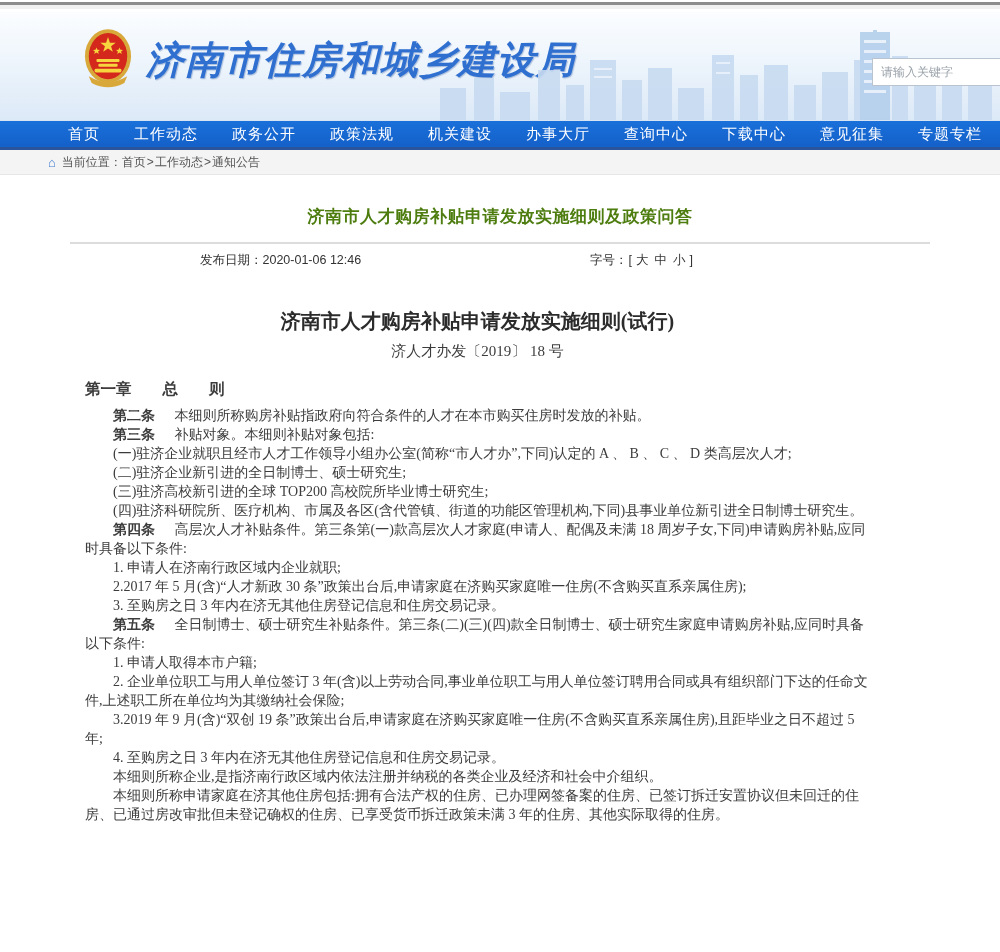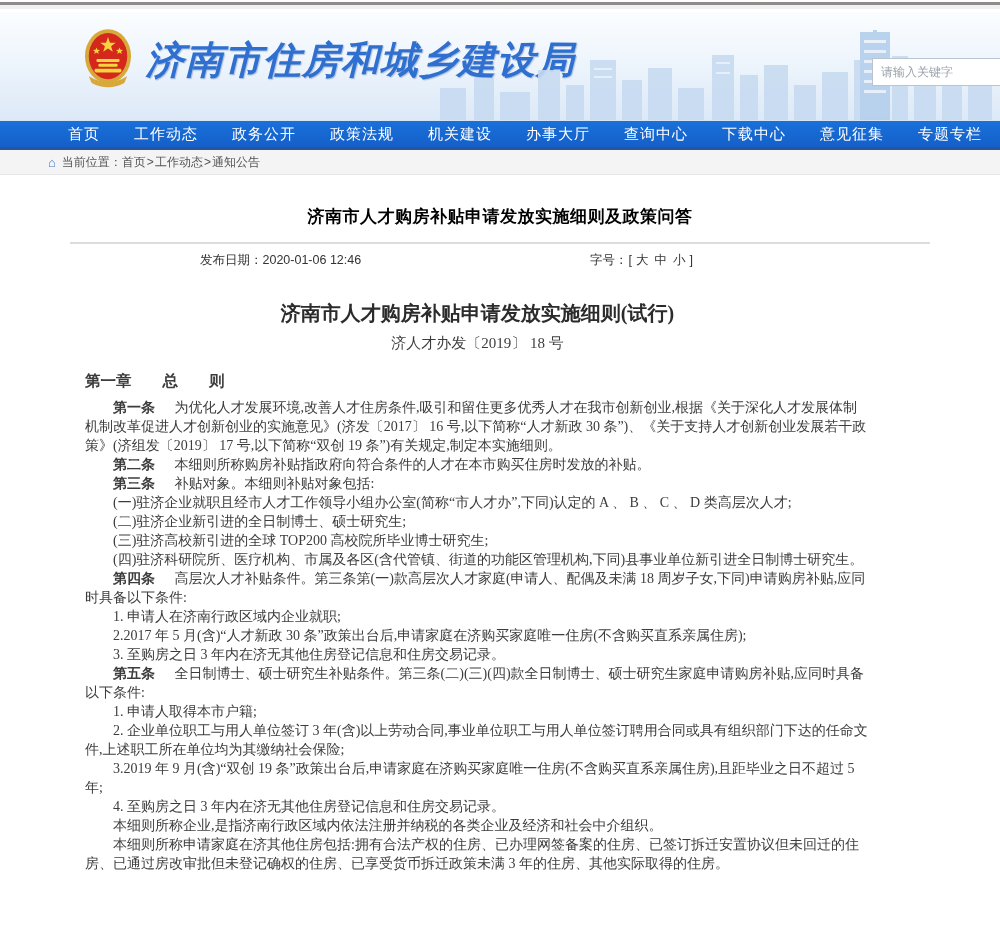--- a/index.html
+++ b/index.html
@@ -26,23 +26,23 @@
   .nav li{color:#fff;font-size:15px;letter-spacing:1px;cursor:pointer;white-space:nowrap;}
 
   
   .crumb{height:24px;background:#f4f4f4;border-bottom:1px solid #e6e6e6;display:flex;align-items:center;padding-left:48px;font-size:12px;color:#555;}
   .crumb .home-ic{color:#3f7ad0;font-size:13px;margin-right:6px;line-height:1;}
   .crumb a{color:#555;text-decoration:none;cursor:pointer;}
   .crumb .sep{margin:0 1px;color:#555;}
 
   
   .article{background:#fff;padding-top:30px;}
-  .article-title{text-align:center;font-size:17px;font-weight:bold;color:#000000;margin:0;letter-spacing:.5px;}
+  .article-title{text-align:center;font-size:17px;font-weight:bold;color:#4d7c0f;margin:0;letter-spacing:.5px;}
   .article-inner{width:860px;margin:14px auto 0;border-top:2px solid #dcdcdc;position:relative;}
-  .meta-row{position:relative;height:26px;font-size:12.5px;color:#333;padding-top:8px;}
+  .meta-row{position:relative;height:26px;font-size:12.5px;color:#333;padding-top:16px;}
   .meta-pub{position:absolute;left:130px;top:8px;}
   .meta-size{position:absolute;left:520px;top:8px;}
   .meta-size .opt{cursor:pointer;margin:0 3px;}
   .meta-size .br{margin:0 1px;}
 
   
   .doc{width:785px;margin:22px 0 0 15px;font-family:"Liberation Serif",serif;font-size:14px;line-height:19px;color:#3c3c3c;}
   .doc-title{text-align:center;font-size:20px;font-weight:bold;color:#2b2b2b;line-height:26px;margin-top:10px;}
   .doc-number{text-align:center;font-size:15px;line-height:20px;margin-top:7px;}
   .blk{margin:0;text-indent:2em;}
@@ -164,21 +164,20 @@
     </div>
 
     <div class="doc">
       <div class="doc-title">济南市人才购房补贴申请发放实施细则(试行)</div>
       <div class="doc-number">济人才办发〔2019〕 18 号</div>
       <div class="doc-head-gap"></div>
       <div>
 
           <p class="blk blk-chapter"><span>第一章　　总　　则</span></p>
 
-          <p class="blk blk-para"><span class="lead">第一条</span><span>为优化人才发展环境,改善人才住房条件,吸引和留住更多优秀人才在我市创新创业,根据《关于深化人才发展体制机制改革促进人才创新创业的实施意见》(济发〔2017〕 16 号,以下简称“人才新政 30 条”)、《关于支持人才创新创业发展若干政策》(济组发〔2019〕 17 号,以下简称“双创 19 条”)有关规定,制定本实施细则。</span></p>
 
           <p class="blk blk-para"><span class="lead">第二条</span><span>本细则所称购房补贴指政府向符合条件的人才在本市购买住房时发放的补贴。</span></p>
 
 
           <p class="blk blk-para"><span class="lead">第三条</span><span>补贴对象。本细则补贴对象包括:</span></p>
 
           <p class="blk blk-sub"><span>(一)驻济企业就职且经市人才工作领导小组办公室(简称“市人才办”,下同)认定的 A 、 B 、 C 、 D 类高层次人才;</span></p>
 
           <p class="blk blk-sub"><span>(二)驻济企业新引进的全日制博士、硕士研究生;</span></p>
 

